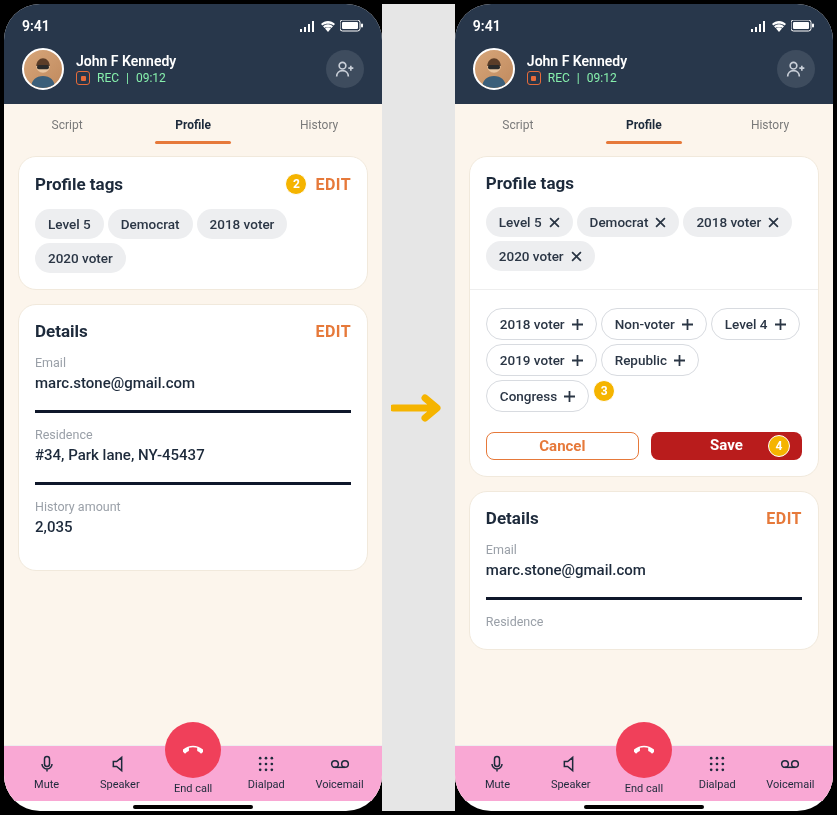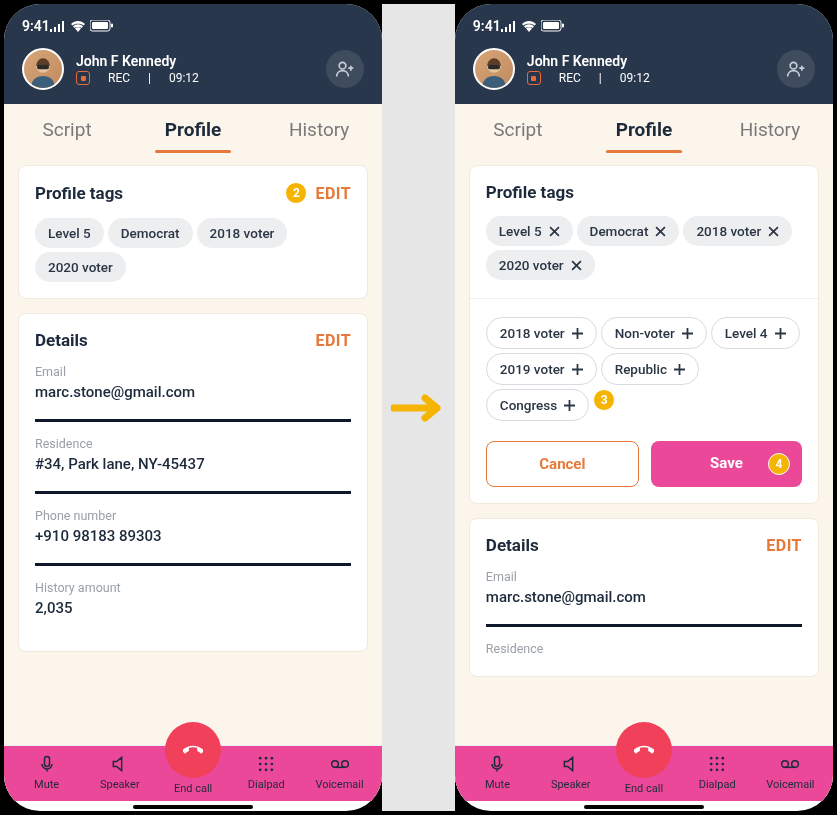--- a/index.html
+++ b/index.html
@@ -34,20 +34,21 @@
   flex-direction:column;
 }
 .header {
   background:#28374b;
   color:#fff;
   padding: 8px 18px 14px;
   position:relative;
 }
 .status-row {
   display:flex;
+  justify-content:space-between;
   align-items:center;
   font-size:14px;
   font-weight:600;
   height:28px;
 }
 .status-icons { display:flex; gap:4px; align-items:center; }
 .caller-row {
   display:flex;
   align-items:center;
   gap:12px;
@@ -56,21 +57,21 @@
 .avatar {
   width:42px;height:42px;border-radius:50%;
   background:linear-gradient(135deg,#d7a67a 0%,#c08a5e 100%);
   border:2px solid #fff;
   display:flex;align-items:flex-end;justify-content:center;
   overflow:hidden;
 }
 .avatar svg{ width:34px;height:34px; }
 .caller-info { flex:1; }
 .caller-name { font-size:14px;font-weight:600; }
-.rec-line { display:flex;align-items:center;gap:18px;font-size:12px;color:#ffffff;margin-top:2px; }
+.rec-line { display:flex;align-items:center;gap:7px;font-size:12px;color:#86efac;margin-top:2px; }
 .rec-icon { width:14px;height:14px;border:1.5px solid #e66b3a;border-radius:3px;display:inline-flex;align-items:center;justify-content:center; }
 .rec-icon::after{content:"";width:5px;height:5px;background:#e66b3a;border-radius:1px;}
 .add-person {
   width:38px;height:38px;border-radius:50%;
   background:#3e4c5e;
   display:flex;align-items:center;justify-content:center;
 }
 .body-area {
   flex:1;
   background:#fcf5ec;
@@ -78,31 +79,31 @@
   position:relative;
 }
 .tabs {
   display:flex;
   background:#fcf5ec;
 }
 .tab {
   flex:1;
   text-align:center;
   padding:14px 16px 12px;
-  font-size:19px;
+  font-size:12px;
   color:#7a7a7a;
   position:relative;
 }
 .tab.active { color:#1d2a3b;font-weight:700; }
 .tab.active::after {
   content:"";position:absolute;bottom:0;left:20%;right:20%;height:3px;background:#e6793a;border-radius:2px;
 }
 .scroll { padding:12px 14px 100px; }
 .card {
-  background:#fff;border-radius:8px;
+  background:#fff;border-radius:18px;
   border:1px solid #f1e9dc;
   padding:16px;margin-bottom:14px;
 }
 .card-head {
   display:flex;justify-content:space-between;align-items:center;
   margin-bottom:14px;
 }
 .card-title { font-size:17px;font-weight:700;color:#1d2a3b; }
 .edit-link { font-size:16px;font-weight:700;color:#e6793a;letter-spacing:.5px; }
 .chips { display:flex;flex-wrap:wrap;gap:4px; }
@@ -116,28 +117,28 @@
   background:#fff;border:1px solid #d8dbe0;
 }
 .chip svg { width:11px;height:11px; }
 .divider { height:1px;background:#eee;margin:18px -16px; }
 .detail-label { font-size:12.5px;color:#9aa0a8;margin-bottom:4px; }
 .detail-value { font-size:15px;color:#1d2a3b;font-weight:500;margin-bottom:18px; }
 .detail-group { border-bottom:3px solid #0f172a;margin-bottom:14px; }
 .detail-group:last-child{border:none;margin-bottom:0;}
 .btn-row { display:flex;gap:12px;margin-top:20px; }
 .btn {
-  flex:1;padding:13px 0;border-radius:8px;text-align:center;
+  flex:1;padding:4px 0;border-radius:8px;text-align:center;
   font-size:15px;font-weight:700;
 }
 .btn.cancel { background:#fff;border:1.5px solid #e6793a;color:#e6793a; }
-.btn.save { background:#ec4899;color:#fff;position:relative; }
+.btn.save { background:#b91c1c;color:#fff;position:relative; }
 .call-bar {
   position:absolute;bottom:0;left:0;right:0;
-  background:#ec4899;
+  background:#f9a8d4;
   padding:8px 6px 6px;
   display:flex;justify-content:space-around;align-items:flex-start;
   border-top:1px solid #eee;
 }
 .call-item { display:flex;flex-direction:column;align-items:center;gap:4px;font-size:11px;color:#1d2a3b;width:64px; }
 .call-item svg { width:20px;height:20px; }
 .end-call {
   margin-top:-32px;
   width:56px;height:56px;border-radius:50%;
   background:#f0405a;
@@ -229,24 +230,20 @@
           <span class="card-title">Details</span>
           <span class="edit-link">EDIT</span>
         </div>
         <div class="detail-group">
           <div class="detail-label">Email</div>
           <div class="detail-value">marc.stone@gmail.com</div>
         </div>
         <div class="detail-group">
           <div class="detail-label">Residence</div>
           <div class="detail-value">#34, Park lane, NY-45437</div>
-        </div>
-        <div class="detail-group">
-          <div class="detail-label">Phone number</div>
-          <div class="detail-value">+910 98183 89303</div>
         </div>
         <div class="detail-group">
           <div class="detail-label">History amount</div>
           <div class="detail-value">2,035</div>
         </div>
       </div>
     </div>
 
     <div class="call-bar">
       <div class="call-item">

